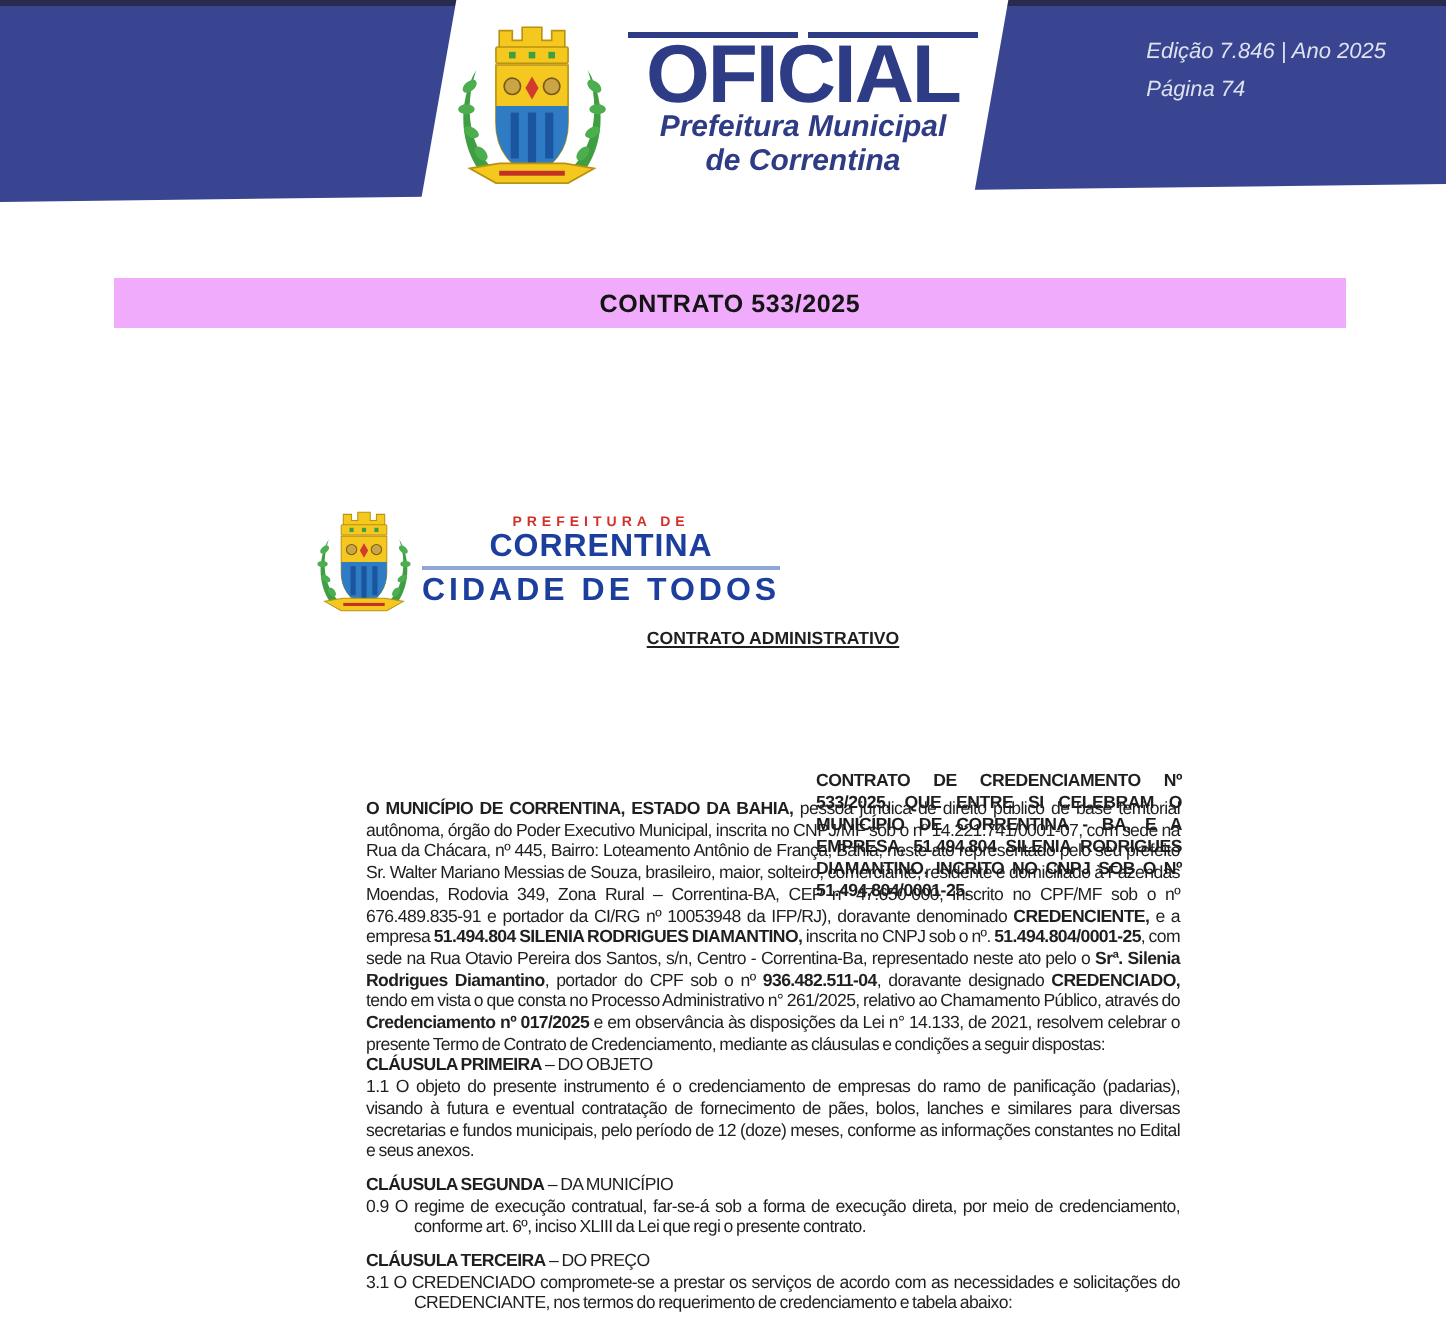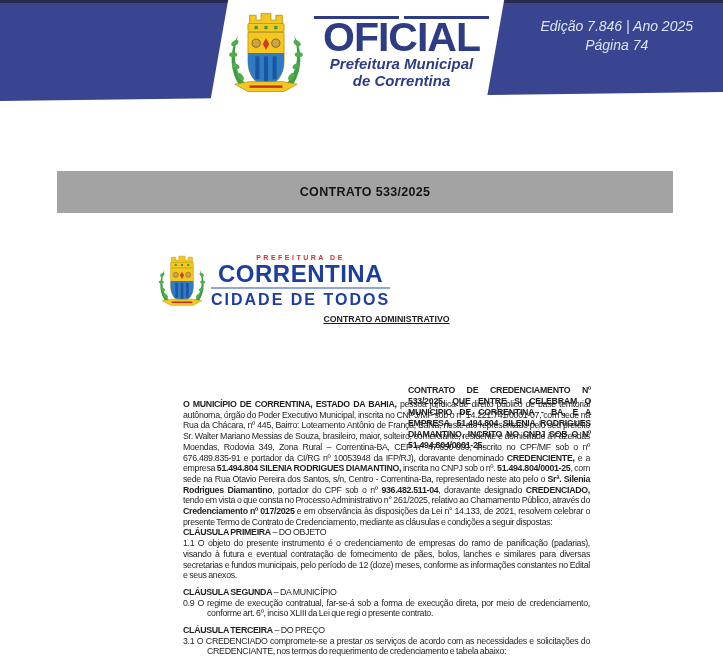--- a/index.html
+++ b/index.html
@@ -14,34 +14,34 @@
   .white-panel{position:absolute;left:219px;top:0;width:276px;height:104px;background:#ffffff;
         transform:skewX(-10deg);}
   .masthead{position:absolute;left:225px;top:3px;width:268px;height:99px;display:flex;align-items:center;gap:3px;}
   .crest-lg{width:82px;height:92px;flex:0 0 auto;}
   .mast-titles{flex:1;display:flex;flex-direction:column;align-items:center;color:#2e3b85;}
   .diario-row{display:flex;align-items:center;gap:5px;width:96%;}
   .rule{flex:1;height:3px;background:#2e3b85;}
   .diario{font-size:25px;font-weight:700;letter-spacing:1px;line-height:1;}
   .oficial{font-size:41px;font-weight:800;letter-spacing:-1px;line-height:0.92;}
   .mast-sub{font-size:15px;font-style:italic;font-weight:700;line-height:1.1;}
-  .edition{position:absolute;top:17px;right:30px;text-align:center;font-style:italic;
-           font-size:14px;line-height:19px;color:#dde2ee;}
+  .edition{position:absolute;top:17px;right:30px;text-align:left;font-style:italic;
+           font-size:11px;line-height:19px;color:#dde2ee;}
 
   
-  .section-bar{position:absolute;left:57px;top:139px;width:616px;height:42px;background:#a3a3a3;
-               display:flex;align-items:center;justify-content:center;margin-top:32px;}
+  .section-bar{position:absolute;left:57px;top:139px;width:616px;height:25px;background:#f0abfc;
+               display:flex;align-items:center;justify-content:center;}
   .section-bar span{font-weight:700;font-size:12.5px;color:#141414;letter-spacing:0.3px;}
 
   
   .muni-logo{position:absolute;left:156px;top:252px;display:flex;align-items:center;gap:3px;}
   .crest-sm{width:52px;height:58px;flex:0 0 auto;}
   .logo-text{display:flex;flex-direction:column;align-items:center;}
   .logo-top{font-size:7px;font-weight:700;letter-spacing:2.5px;color:#d3302a;line-height:1.2;}
-  .logo-name{font-size:24px;font-weight:800;color:#1c3f9e;letter-spacing:0.5px;line-height:1.02;}
+  .logo-name{font-size:16px;font-weight:800;color:#1c3f9e;letter-spacing:0.5px;line-height:1.02;}
   .logo-rule{width:100%;height:1.5px;background:#8ea6d8;margin:1px 0 2px;}
   .logo-tag{font-size:16px;font-weight:700;letter-spacing:2px;color:#1c3f9e;line-height:1.1;}
 
   
   .doc-title{position:absolute;left:183px;top:314px;width:407px;text-align:center;
              font-size:8.8px;font-weight:700;text-decoration:underline;color:#1f1f1f;}
   .epigraph{position:absolute;left:408px;top:337px;width:183px;font-size:8.8px;font-weight:700;
             line-height:11px;text-align:justify;color:#1f1f1f;letter-spacing:-0.25px;word-spacing:-0.5px;margin-top:48px;}
   .doc-body{position:absolute;left:183px;top:399px;width:407px;font-size:8.8px;line-height:10.7px;
             color:#1f1f1f;letter-spacing:-0.3px;word-spacing:-0.5px;}

